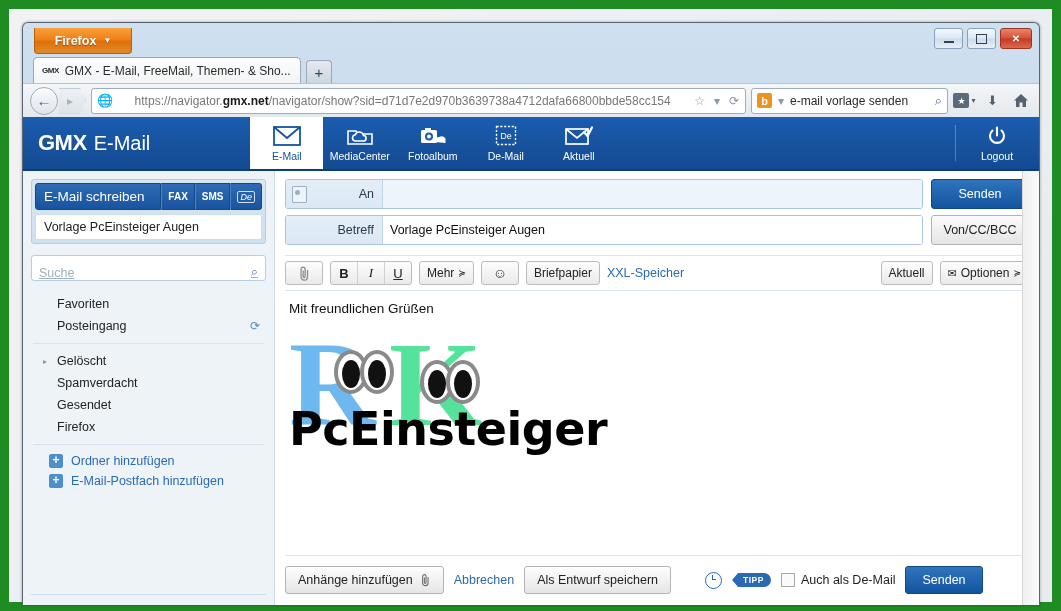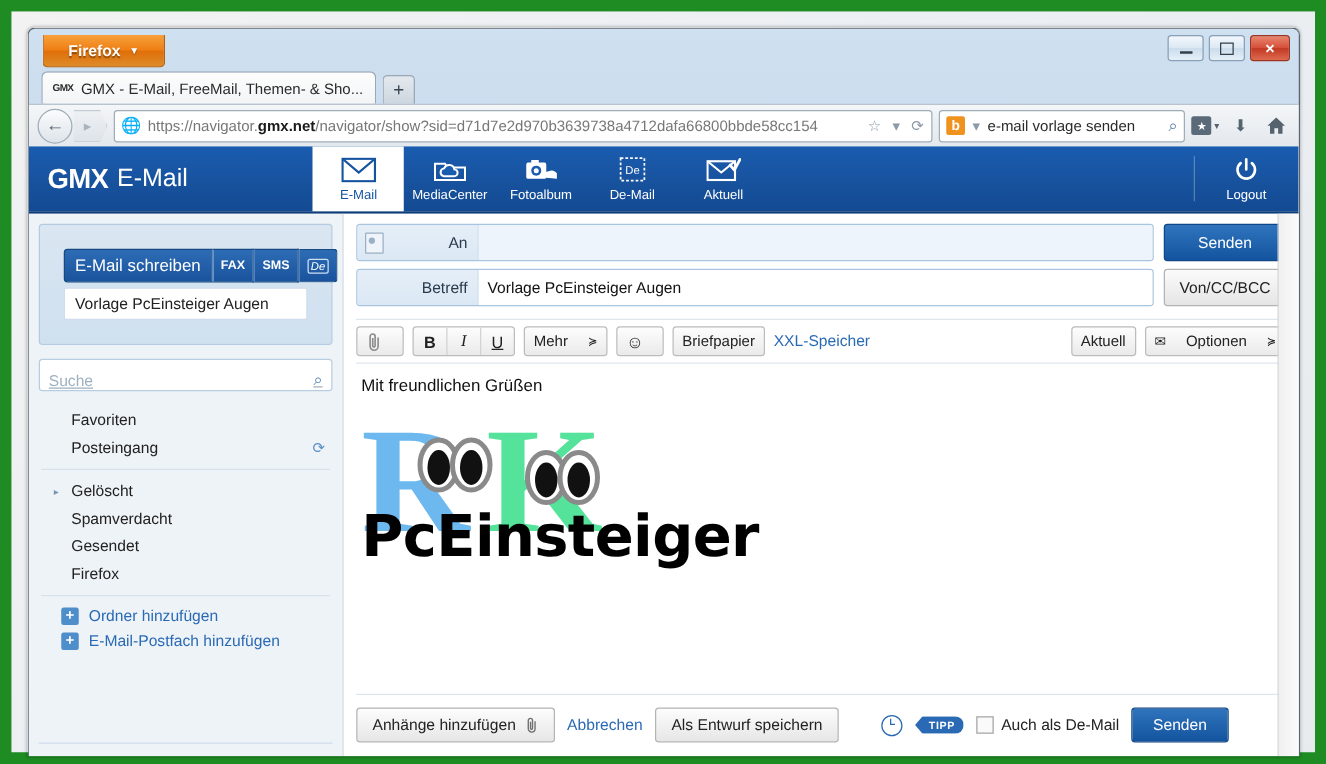--- a/index.html
+++ b/index.html
@@ -126,21 +126,21 @@
     flex: 1 1 auto; height: 24px; min-width: 0;
     background: #fff;
     border: 1px solid #9fadb9;
     border-radius: 3px;
     display: flex; align-items: center; gap: 5px;
     padding: 0 4px 0 5px;
     font-size: 12px; color: #777;
     overflow: hidden; white-space: nowrap;
   }
   .urlbar .globe { color:#7f8c99; font-size:13px; flex:0 0 auto;}
-  .urltext { flex:1 1 auto; overflow:hidden; text-overflow:clip; }
+  .urltext { flex:1 1 auto; overflow:hidden; text-overflow:clip;text-align:center; }
   .urltext b { color:#1a1a1a; font-weight:bold; }
   .urlicon { color:#8c99a6; font-size:12px; flex:0 0 auto; padding:0 2px;}
   .searchbar {
     flex: 0 0 185px; height: 24px;
     background: #fff; border: 1px solid #9fadb9; border-radius: 3px;
     display: flex; align-items: center; gap: 4px; padding: 0 5px;
     font-size: 12px; color: #2b2b2b;
   }
   .bingicon {
     width: 15px; height: 15px; border-radius: 2px;
@@ -210,21 +210,21 @@
     background: #eef3f8;
     border-right: 1px solid #cdd9e4;
     position: relative;
     padding: 8px;
     box-sizing: border-box;
   }
   .composebox {
     background: linear-gradient(to bottom,#dae6f2,#cfe0ef);
     border: 1px solid #b4cbe0;
     border-radius: 3px;
-    padding: 19px;
+    padding: 3px;
   }
   .composerow { display: flex; gap: 0; }
   .composebtn {
     background: linear-gradient(to bottom,#2d6cb5,#1a539d);
     border: 1px solid #15497f;
     color: #fff; font-size: 13.5px;
     padding: 5px 8px;
     border-radius: 3px 0 0 3px;
     flex: 1 1 auto; text-align: left;
     cursor: pointer;
@@ -362,21 +362,21 @@
     display:flex; align-items:center; gap: 7px;
   }
   .tbtn {
     background: linear-gradient(to bottom,#fdfdfd,#eaeaea);
     border: 1px solid #bcbcbc;
     border-radius: 3px;
     height: 22px;
     min-width: 22px;
     padding: 0 7px;
     font-size: 12px; color:#222;
-    display:flex; align-items:center; justify-content:flex-start; gap:16px;
+    display:flex; align-items:center; justify-content:center; gap:4px;
     cursor:pointer;
   }
   .tgroup {
     display:flex;
     border: 1px solid #bcbcbc; border-radius:3px;
     overflow:hidden; height:22px;
     background: linear-gradient(to bottom,#fdfdfd,#eaeaea);
   }
   .tgroup .g {
     width: 26px; display:flex;align-items:center;justify-content:center;

